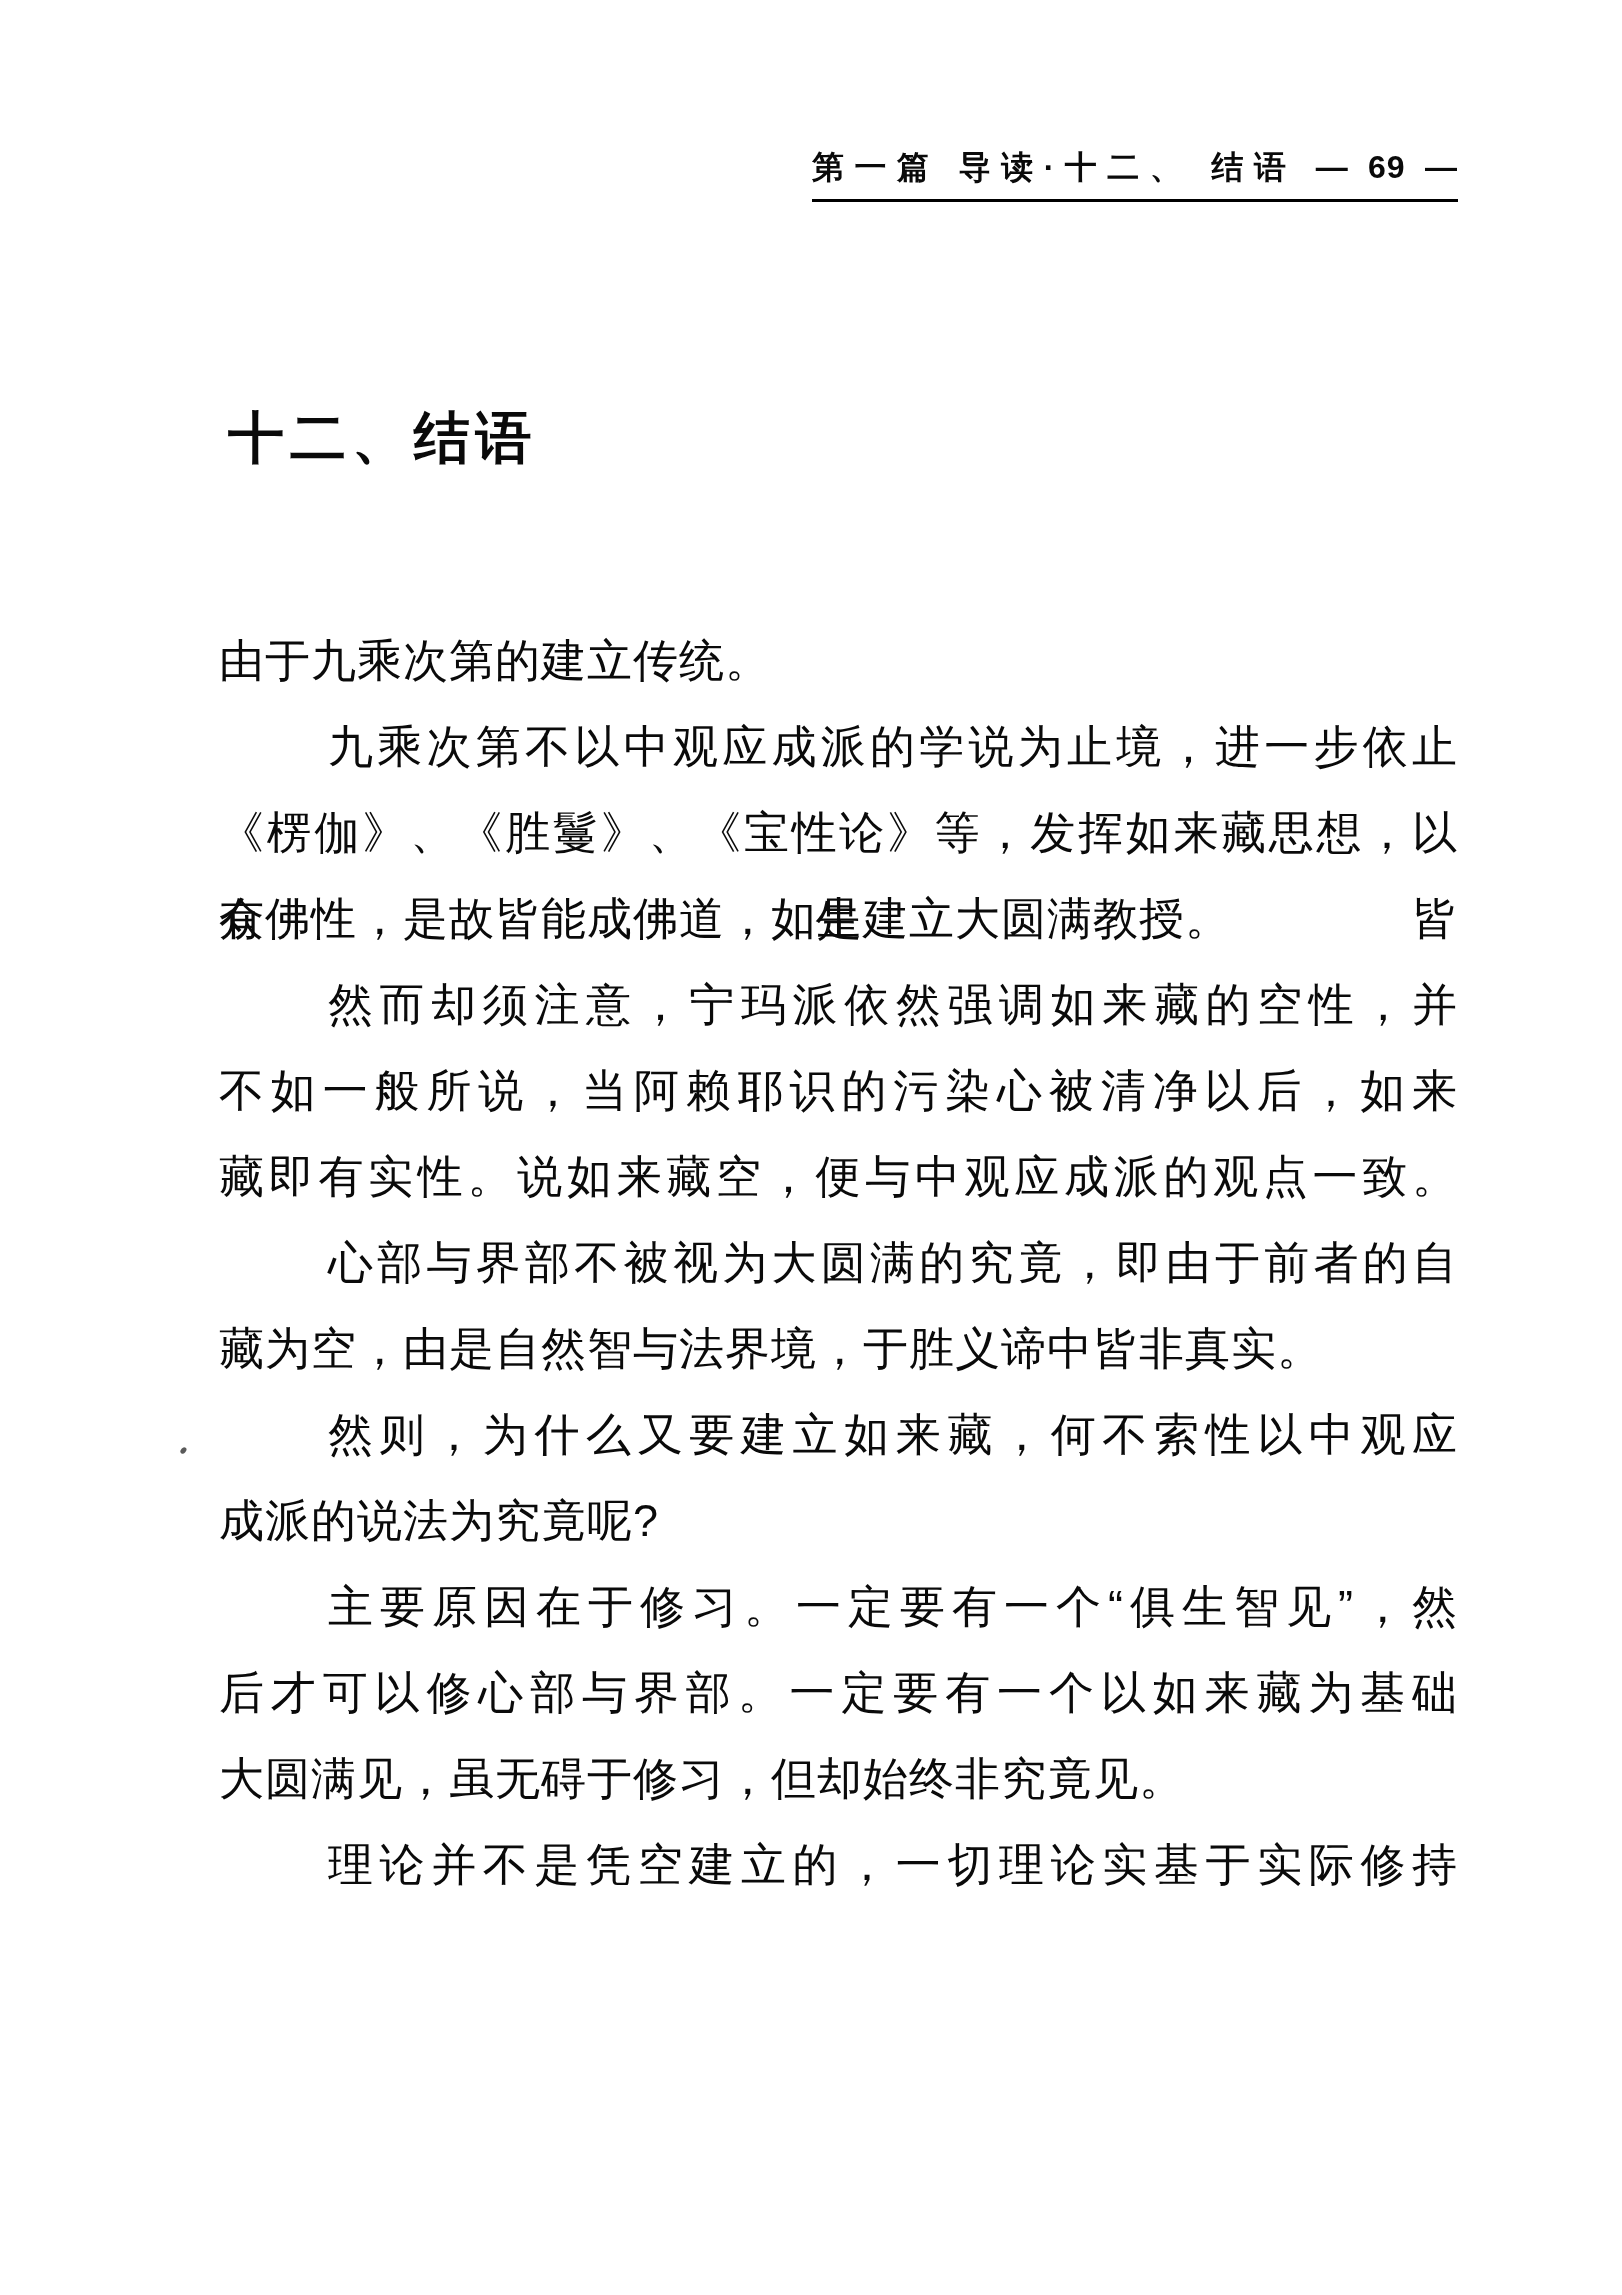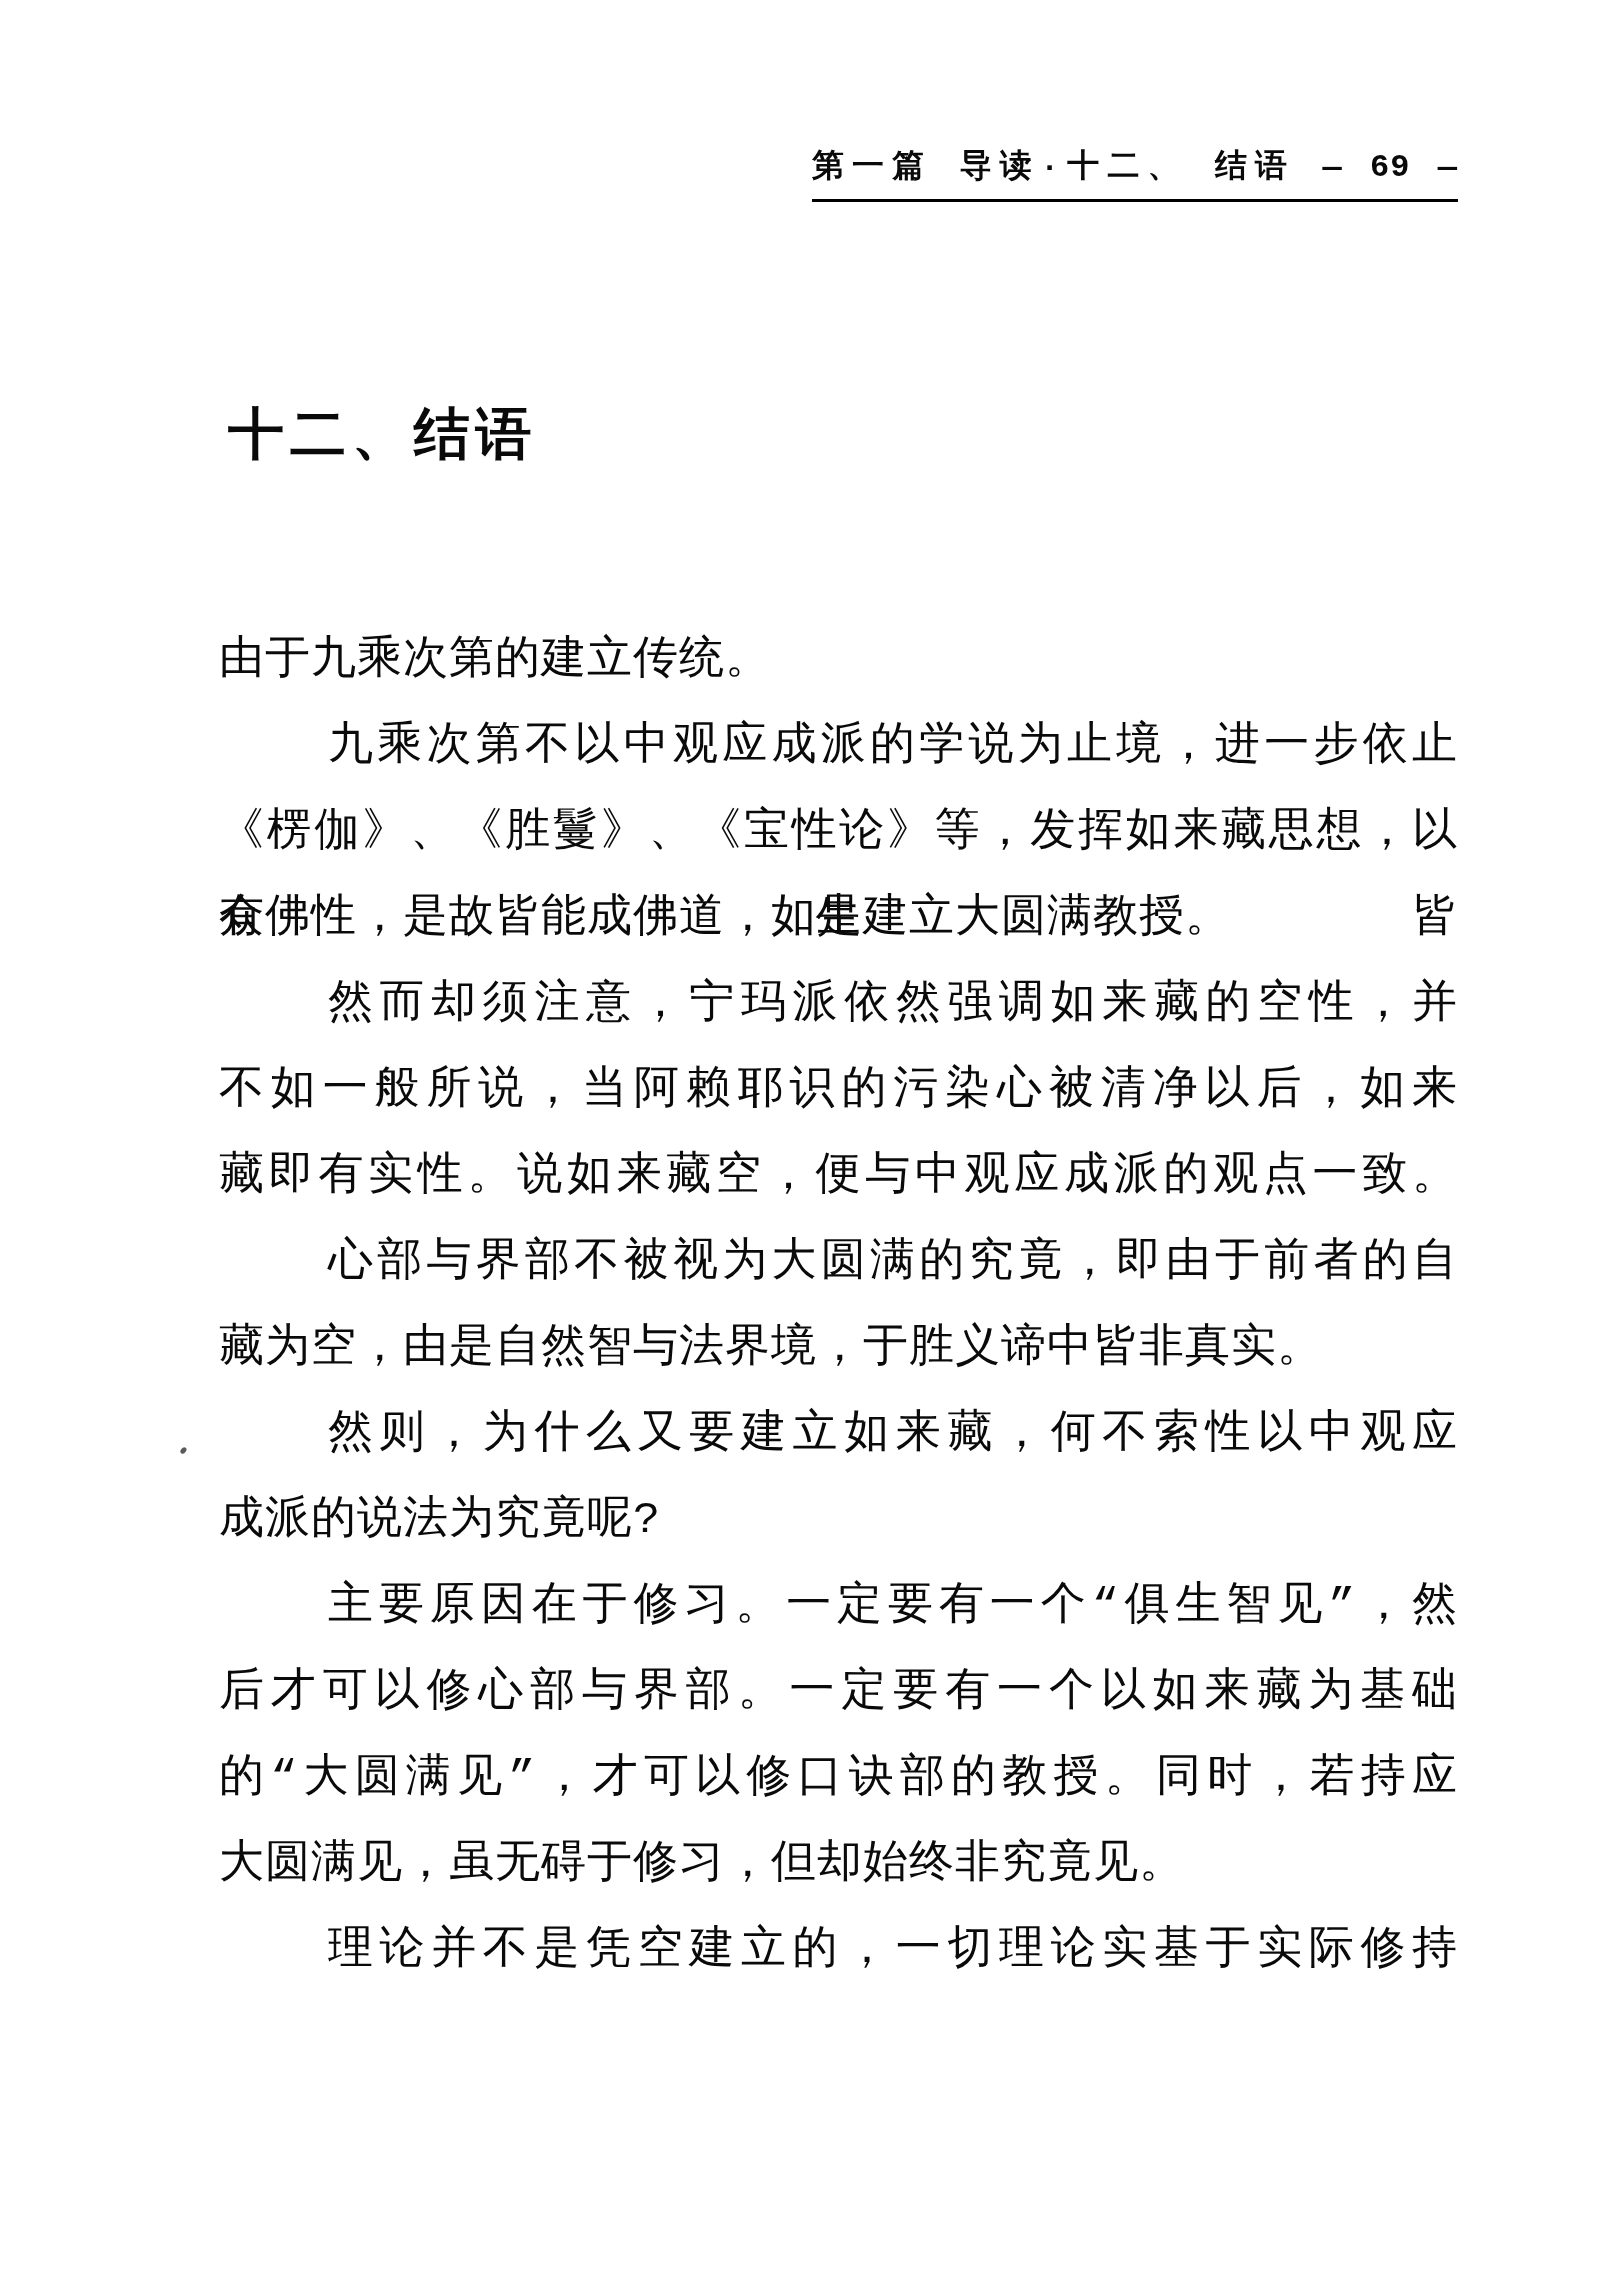--- a/index.html
+++ b/index.html
@@ -6,21 +6,21 @@
     margin: 0;
     padding: 0;
     background: #ffffff;
   }
   .page {
     position: relative;
     width: 1623px;
     height: 2296px;
     background: #ffffff;
     color: #0a0a0a;
-    font-family: Liberation Mono, monospace;
+    font-family: Liberation Sans, sans-serif;
     overflow: hidden;
   }
   
   .header-wrap {
     position: absolute;
     left: 812px;
     top: 148px;
     width: 646px;
     border-bottom: 3.9px solid #000;
     padding-bottom: 11.7px;
@@ -94,21 +94,20 @@
       <div class="line">有佛性，是故皆能成佛道，如是建立大圆满教授。</div>
       <div class="line justify indent">然而却须注意，宁玛派依然强调如来藏的空性，并</div>
       <div class="line justify">不如一般所说，当阿赖耶识的污染心被清净以后，如来</div>
       <div class="line justify">藏即有实性。说如来藏空，便与中观应成派的观点一致。</div>
       <div class="line justify indent">心部与界部不被视为大圆满的究竟，即由于前者的自</div>
       <div class="line">藏为空，由是自然智与法界境，于胜义谛中皆非真实。</div>
       <div class="line justify indent">然则，为什么又要建立如来藏，何不索性以中观应</div>
       <div class="line">成派的说法为究竟呢?</div>
       <div class="line justify indent">主要原因在于修习。一定要有一个“俱生智见”，然</div>
       <div class="line justify">后才可以修心部与界部。一定要有一个以如来藏为基础</div>
-      <div class="line justify">的“大圆满见”，才可以修口诀部的教授。同时，若持应</div>
       <div class="line">大圆满见，虽无碍于修习，但却始终非究竟见。</div>
       <div class="line justify indent">理论并不是凭空建立的，一切理论实基于实际修持</div>
     </div>
 
   <div class="speck"></div>
 
 </div>
 
 
 </body></html>

